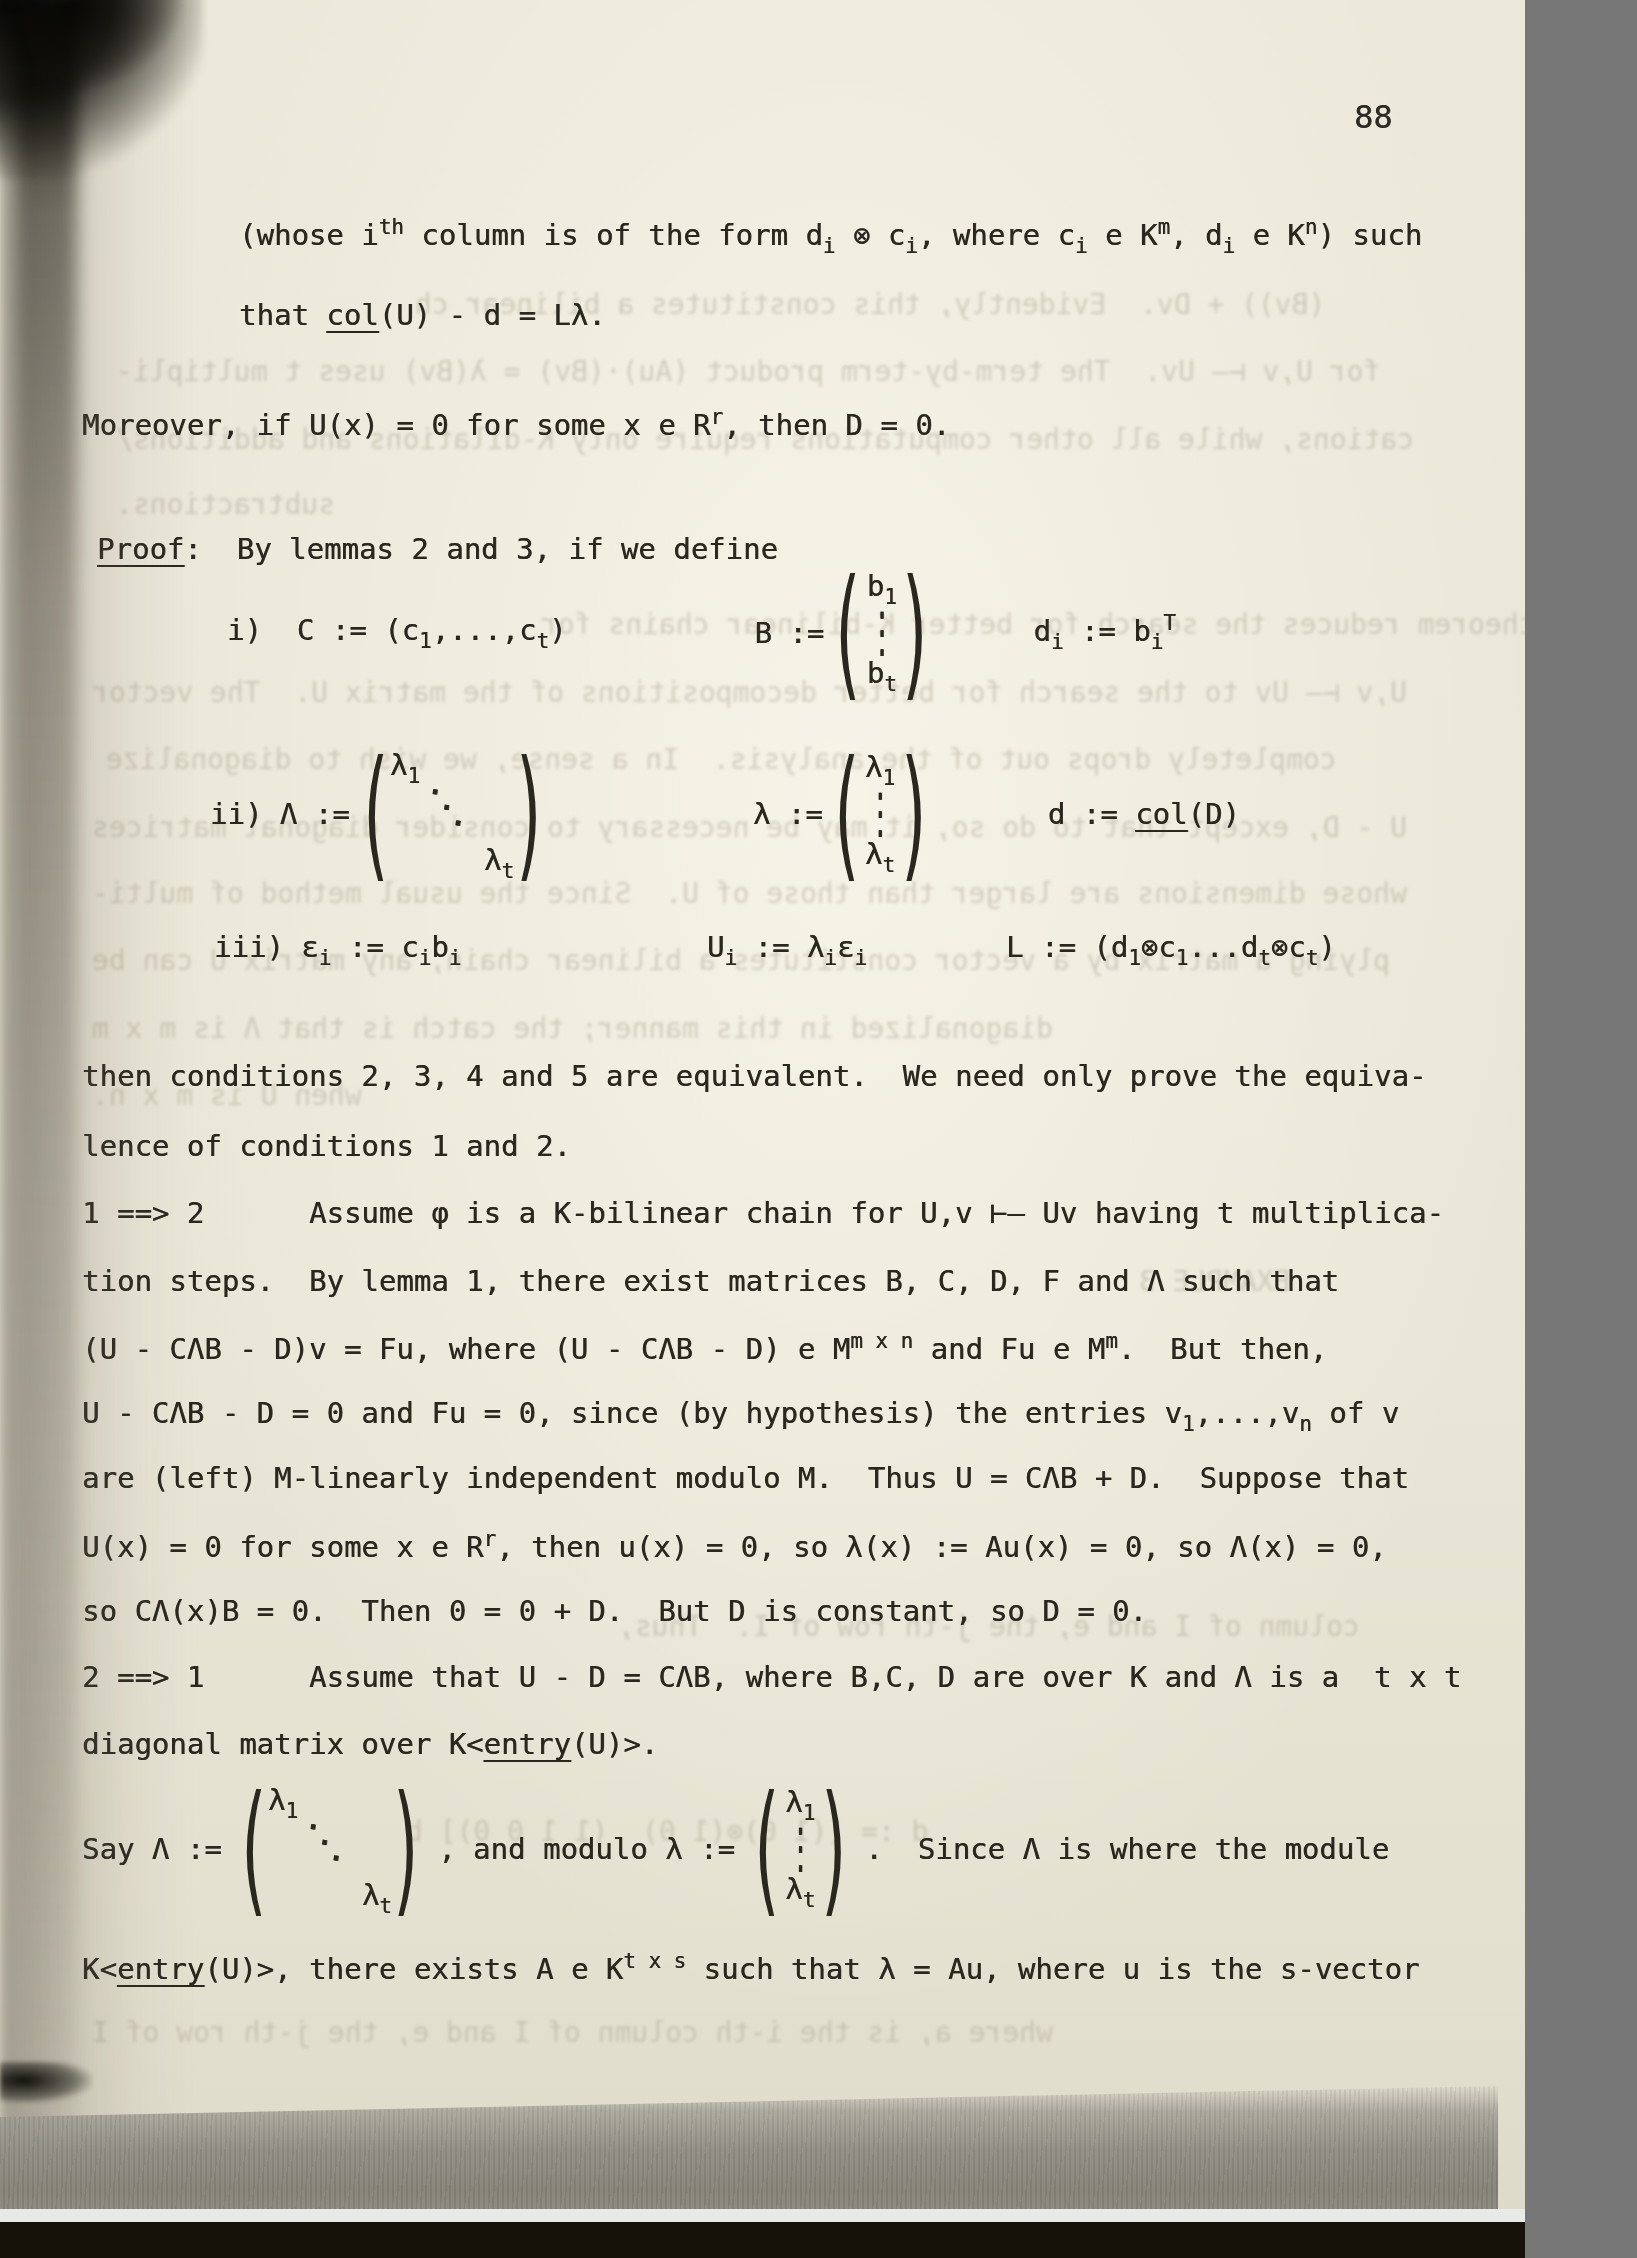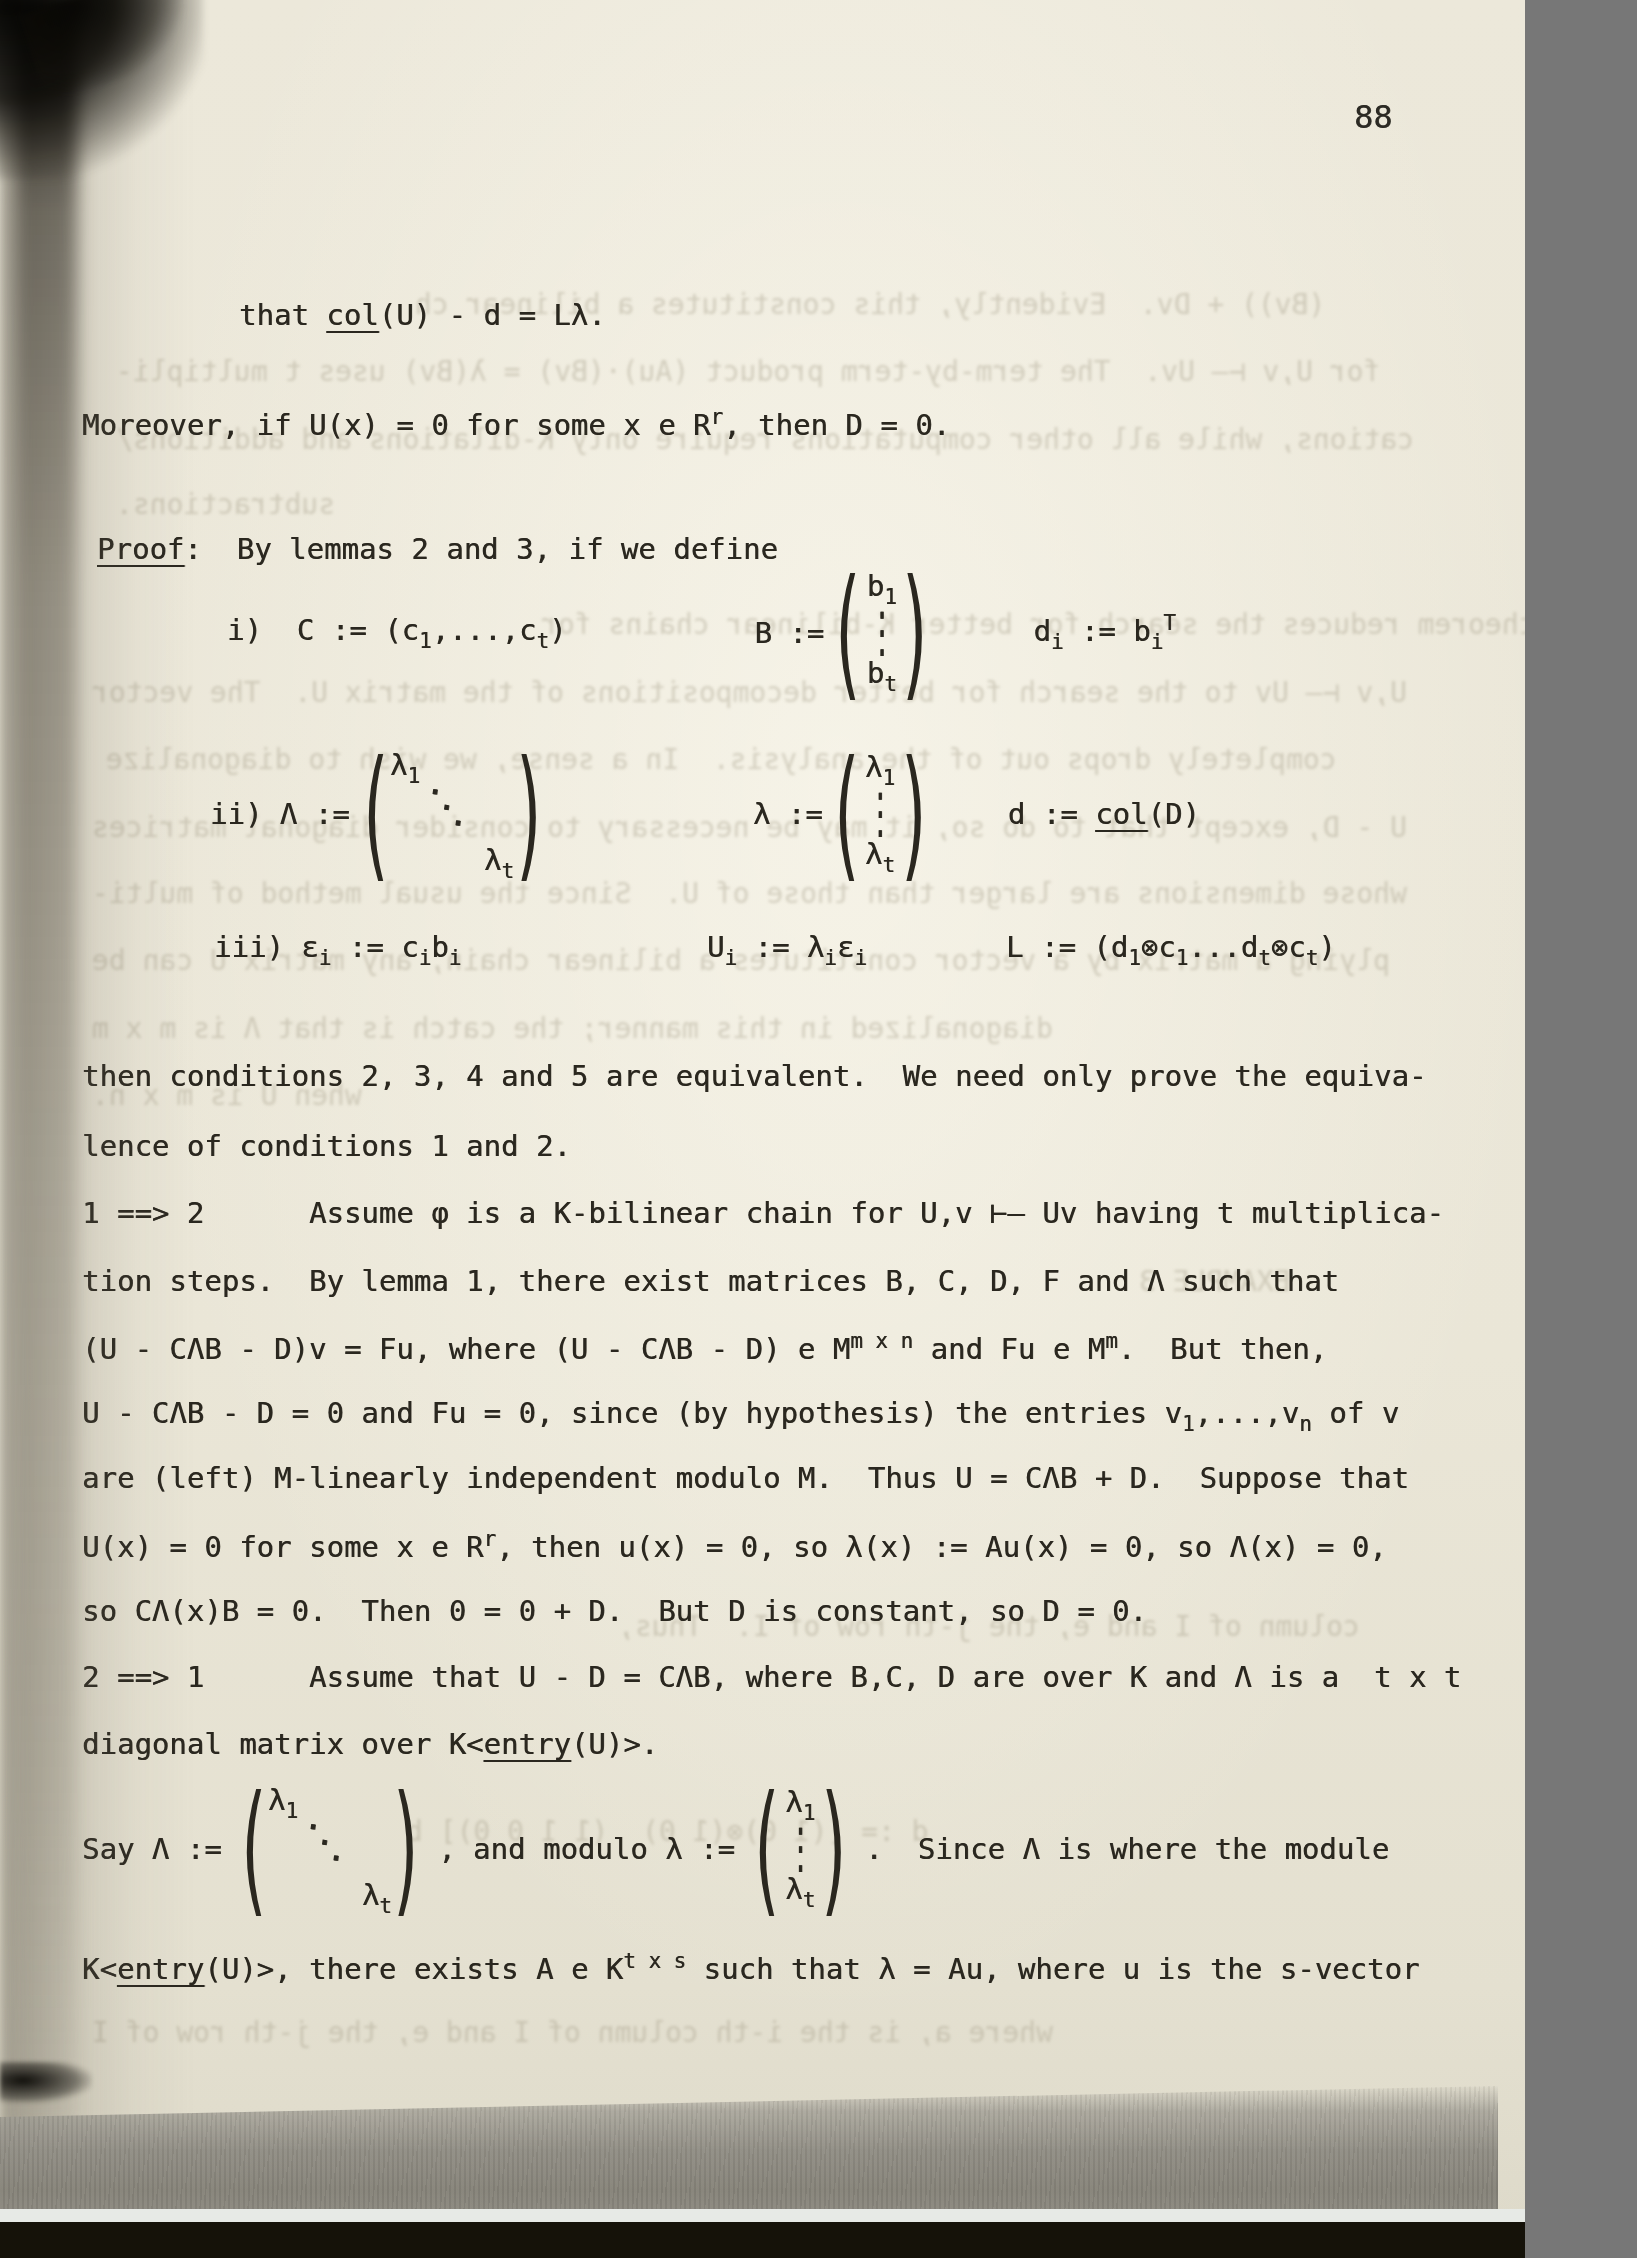--- a/index.html
+++ b/index.html
@@ -85,20 +85,21 @@
   <div class="ghost" style="left:92px;top:944px;">plying a matrix by a vector constitutes a bilinear chain, any matrix U can be</div>
   <div class="ghost" style="left:92px;top:1012px;">diagonalized in this manner; the catch is that Λ is m x m</div>
   <div class="ghost" style="left:92px;top:1079px;">when U is m x n.</div>
   <div class="ghost" style="left:1139px;top:1265px;">EXAMPLE 3</div>
   <div class="ghost" style="left:618px;top:1610px;">column of I and e, the j-th row of I.  Thus,</div>
   <div class="ghost" style="left:406px;top:1815px;">d := [(1 0)⊗(1 0)  (1 1 0 0)] b</div>
   <div class="ghost" style="left:92px;top:2016px;">where a, is the i-th column of I and e, the j-th row of I</div>
 
   <div class="pagenum" style="left:1354px;top:98px;">88</div>
 
+  <div class="tline" style="left:239px;top:214px;">(whose i<sup>th</sup> column is of the form d<sub>i</sub> ⊗ c<sub>i</sub>, where c<sub>i</sub> e K<sup>m</sup>, d<sub>i</sub> e K<sup>n</sup>) such</div>
   <div class="tline" style="left:239px;top:297px;">that <u>col</u>(U) - d = Lλ.</div>
   <div class="tline" style="left:82px;top:404px;">Moreover, if U(x) = 0 for some x e R<sup>r</sup>, then D = 0.</div>
   <div class="tline" style="left:97px;top:531px;"><u>Proof</u>:  By lemmas 2 and 3, if we define</div>
 
   <div class="eqrow" style="left:227px;top:543px;height:179px;">
     <span>i)  C := (c<sub>1</sub>,...,c<sub>t</sub>)</span>
     <span style="margin-left:188px;">B :=</span>
     <span class="vec" style="margin-left:9.7px;">
       <span class="paren">(</span>
       <span class="col">
@@ -125,21 +126,21 @@
     <span style="margin-left:210px;">λ :=</span>
     <span class="vec" style="margin-left:9.7px;">
       <span class="paren">(</span>
       <span class="col">
         <span>λ<sub>1</sub></span>
         <span class="dots">⋮</span>
         <span>λ<sub>t</sub></span>
       </span>
       <span class="paren">)</span>
     </span>
-    <span style="margin-left:80px;">d := <u>col</u>(D)</span>
+    <span style="margin-left:120px;">d := <u>col</u>(D)</span>
   </div>
 
   <div class="tline" style="left:214px;top:929px;">iii) ε<sub>i</sub> := c<sub>i</sub>b<sub>i</sub></div>
   <div class="tline" style="left:707px;top:929px;">U<sub>i</sub> := λ<sub>i</sub>ε<sub>i</sub></div>
   <div class="tline" style="left:1006px;top:929px;">L := (d<sub>1</sub>⊗c<sub>1</sub>...d<sub>t</sub>⊗c<sub>t</sub>)</div>
 
   <div class="tline" style="left:82px;top:1058px;">then conditions 2, 3, 4 and 5 are equivalent.  We need only prove the equiva-</div>
   <div class="tline" style="left:82px;top:1128px;">lence of conditions 1 and 2.</div>
   <div class="tline" style="left:82px;top:1195px;">1 ==&gt; 2      Assume φ is a K-bilinear chain for U,v ⊢— Uv having t multiplica-</div>
   <div class="tline" style="left:82px;top:1263px;">tion steps.  By lemma 1, there exist matrices B, C, D, F and Λ such that</div>

